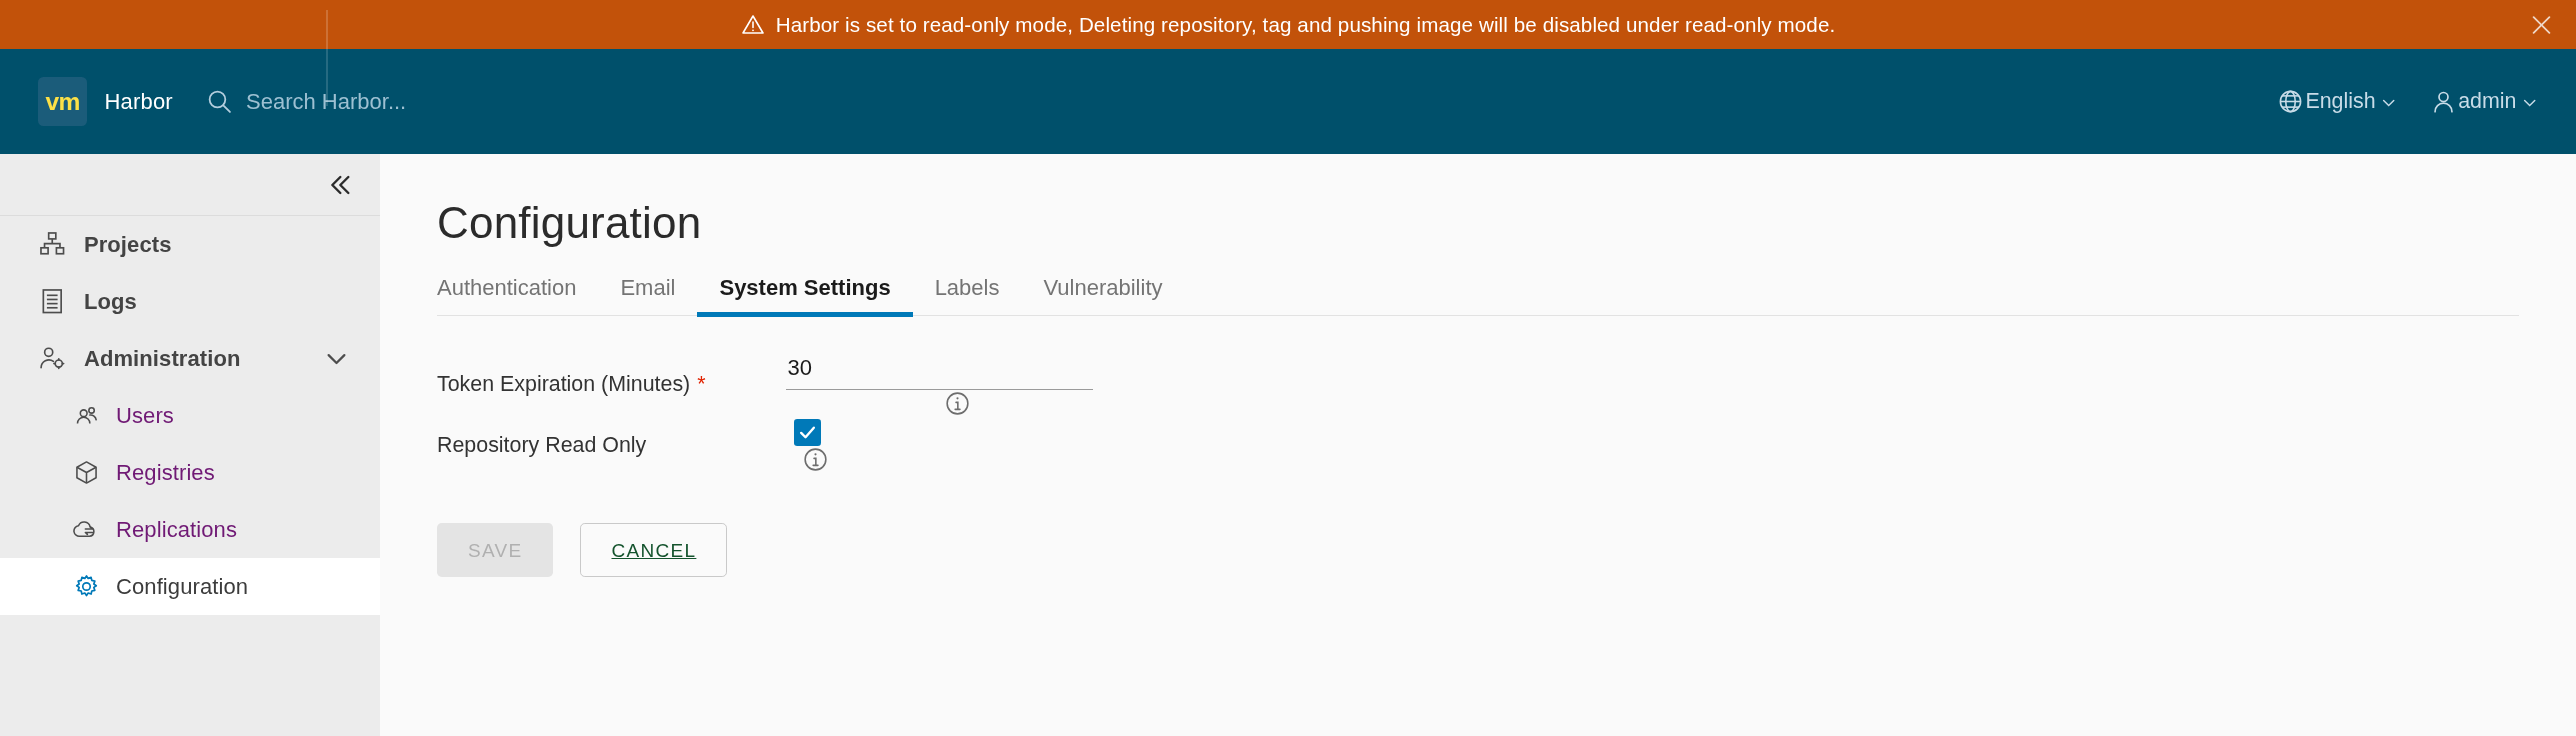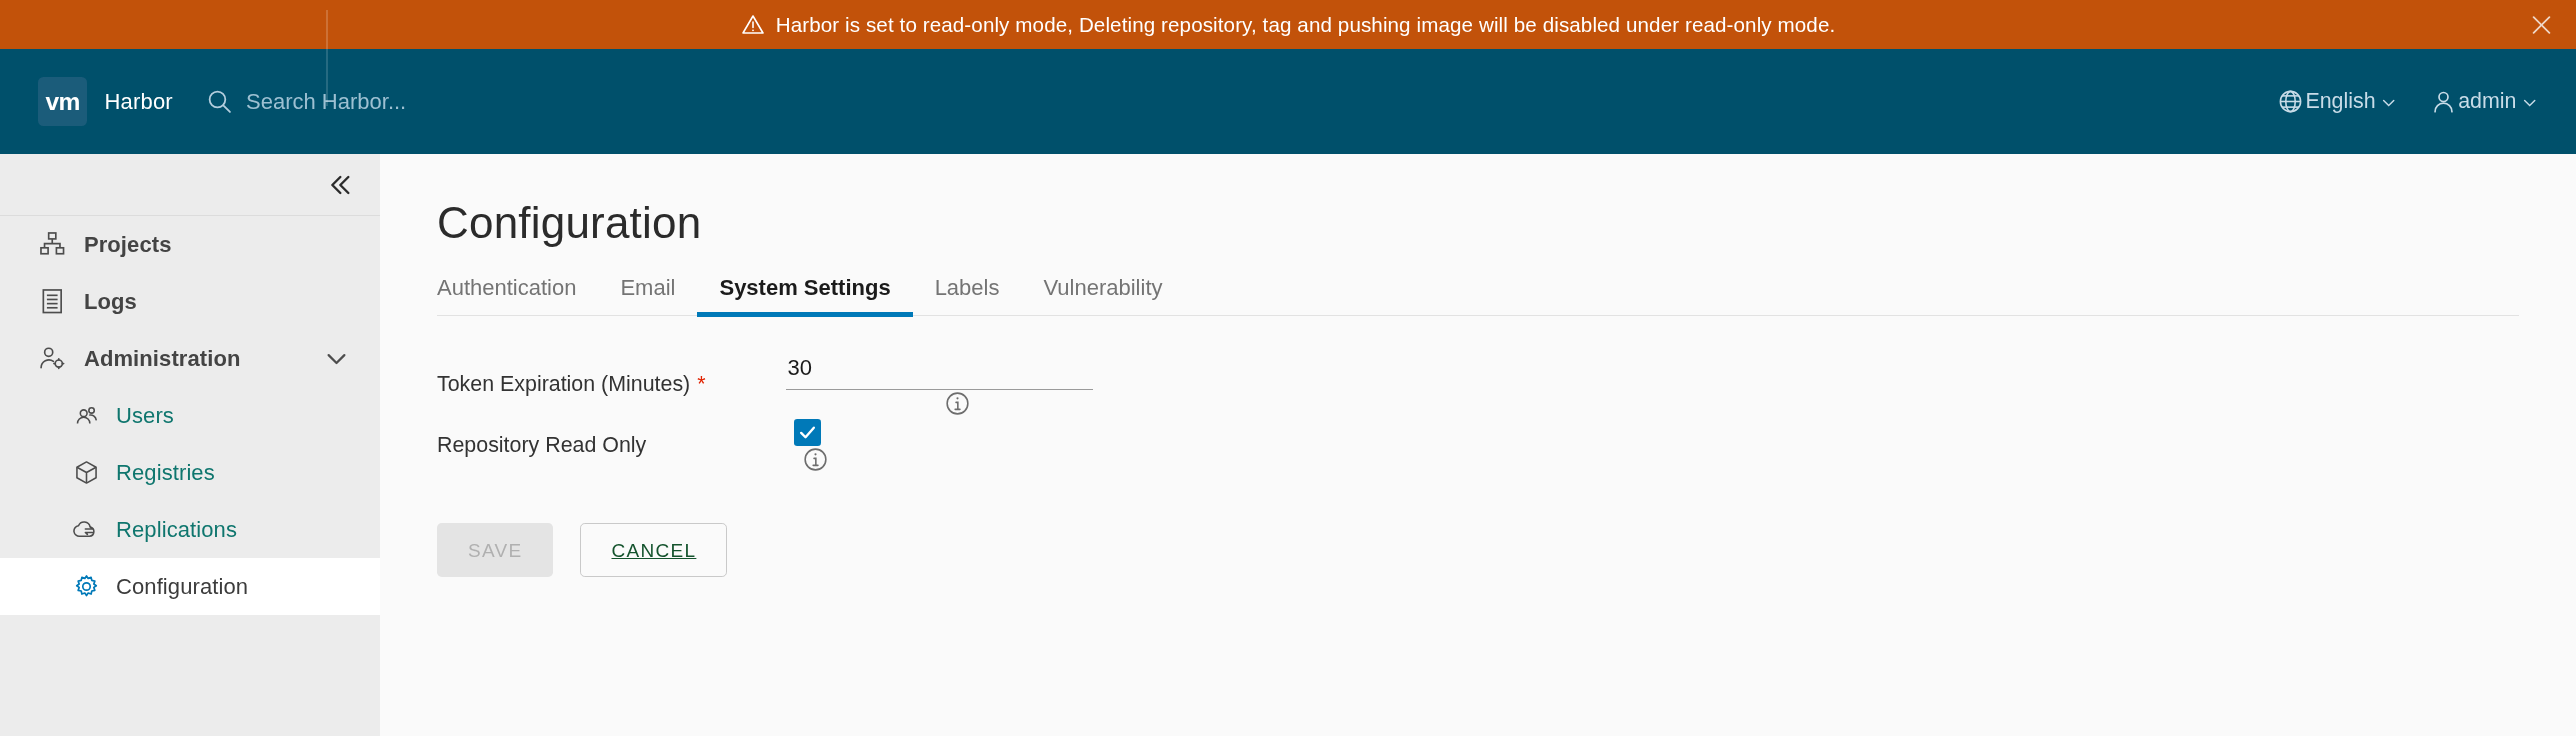--- a/index.html
+++ b/index.html
@@ -71,21 +71,21 @@
     display: flex;
     align-items: center;
     margin-left: 38px;
     gap: 17.4px;
   }
   .brand-logo {
     width: 49px; height: 49px;
     background: #1b5c7a;
     border-radius: 5.5px;
     display: flex; align-items: center; justify-content: center;
-    color: #ffffff;
+    color: #fde047;
     font-size: 24.6px;
     font-weight: bold;
     letter-spacing: -0.8px;
   }
   .brand-title {
     color: #ffffff;
     font-size: 22px;
     font-weight: 400;
     letter-spacing: 0.2px;
   }
@@ -164,21 +164,21 @@
 
   .nav-sub {
     display: flex;
     align-items: center;
     height: 57px;
     padding-left: 73px;
     gap: 16px;
     cursor: pointer;
   }
   .nav-sub .nicon { display:block; width: 27px; height: 27px; flex: 0 0 27px; }
-  .nav-sub .nav-label { font-weight: 400; font-size: 22px; color: #0f766e; }
+  .nav-sub .nav-label { font-weight: 400; font-size: 22px; color: #701a75; }
   .nav-sub.active { background: #ffffff; }
   .nav-sub.active .nav-label { color: #3c3c3c; }
 
   
   .main {
     flex: 1;
     background: #fafafa;
     padding: 44px 0 0 57px;
     position: relative;
   }

